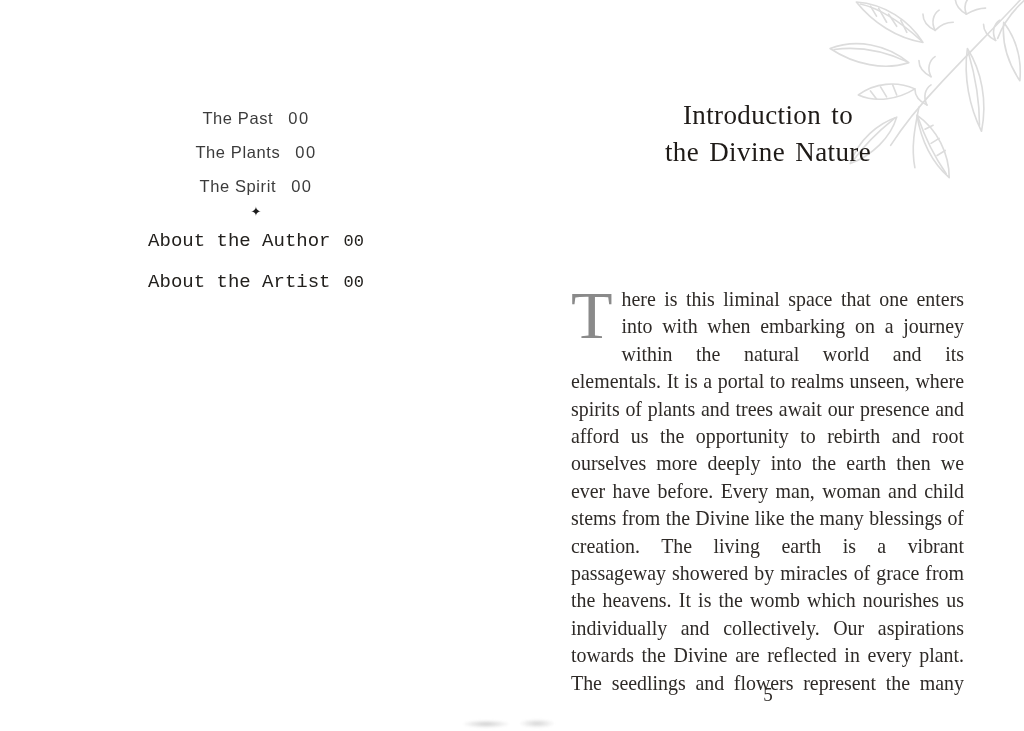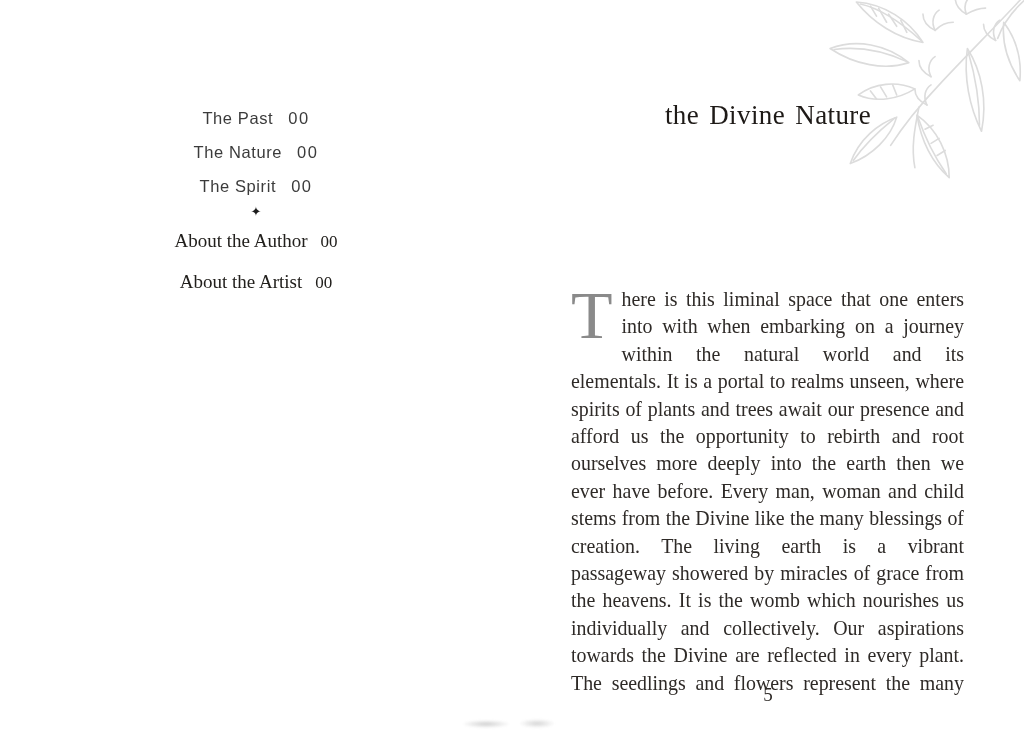--- a/index.html
+++ b/index.html
@@ -55,21 +55,21 @@
   .toc-row-sans .toc-num {
     margin-left: 15px;
     letter-spacing: 1.5px;
   }
   .toc-ornament {
     font-size: 13px;
     line-height: 18px;
     color: #1c1c1c;
   }
   .toc-row-serif {
-    font-family: Liberation Serif, serif;
+    font-family: Liberation Mono, monospace;
     font-size: 19px;
     color: #22201d;
     line-height: 40px;
     white-space: nowrap;
   }
   .toc-row-serif .toc-num {
     margin-left: 13px;
     font-size: 17px;
   }
 
@@ -188,35 +188,36 @@
       <path d="M100,108 C92,104 88,98 88,92"></path>
     <path d="M168,44 C164,36 166,28 172,24"></path>
       <path d="M168,44 C160,40 156,34 156,28"></path>
   </svg>
 
   <div class="toc">
     <div class="toc-row-sans">
       <span>The Past</span><span class="toc-num">00</span>
     </div>
     <div class="toc-row-sans">
-      <span>The Nature</span><span class="toc-num">00</span>
+      <span>The Plants</span><span class="toc-num">00</span>
     </div>
     <div class="toc-row-sans">
       <span>The Spirit</span><span class="toc-num">00</span>
     </div>
     <div class="toc-ornament">✦</div>
     <div class="toc-row-serif">
       <span>About the Author</span><span class="toc-num">00</span>
     </div>
     <div class="toc-row-serif">
       <span>About the Artist</span><span class="toc-num">00</span>
     </div>
   </div>
 
   <div class="chapter-title">
+    <div>Introduction to</div>
     <div>the Divine Nature</div>
   </div>
 
   <div class="body-paragraph">
     <span class="drop-cap">T</span><span>here is this liminal space that one enters into with when embarking on a journey within the natural world and its elementals. It is a portal to realms unseen, where spirits of plants and trees await our presence and afford us the opportunity to rebirth and root ourselves more deeply into the earth then we ever have before. Every man, woman and child stems from the Divine like the many blessings of creation. The living earth is a vibrant passageway showered by miracles of grace from the heavens. It is the womb which nourishes us individually and collectively. Our aspirations towards the Divine are reflected in every plant. The seedlings and flowers represent the many</span>
   </div>
 
   <div class="page-number">5</div>
 
   <div class="edge-shadow one"></div>

